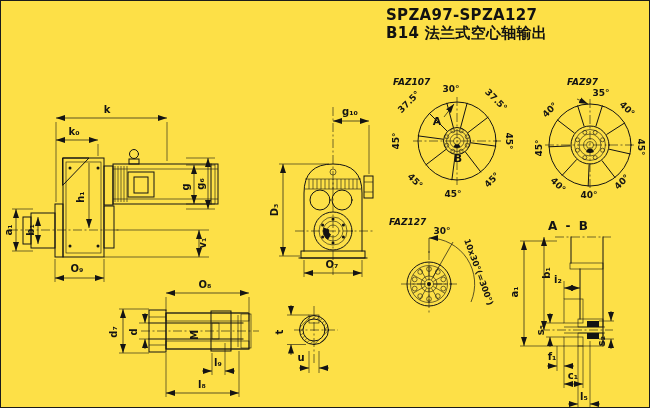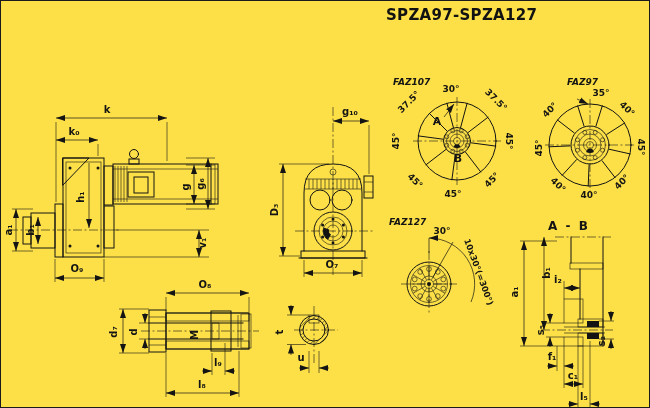--- a/index.html
+++ b/index.html
@@ -20,20 +20,21 @@
   .sec{font-size:12px;letter-spacing:2px;}
   .mk{font-size:11px;}
 </style>
 </head>
 <body>
 
 <div class="page">
 
   <div class="title-block">
     <div>SPZA97-SPZA127</div>
+    <div>B14 法兰式空心轴输出</div>
   </div>
 
   <svg width="650" height="408" viewBox="0 0 650 408">
     <defs>
       <marker id="ah" viewBox="0 0 9 7" refX="9" refY="3.5" markerWidth="9" markerHeight="7" markerUnits="userSpaceOnUse" orient="auto-start-reverse">
         <path d="M0,0.5 L9,3.5 L0,6.5 z" fill="#141414"></path>
       </marker>
       <pattern id="hz" width="5" height="5" patternUnits="userSpaceOnUse" patternTransform="rotate(45)">
         <line x1="0" y1="0" x2="0" y2="5" stroke="#141414" stroke-width="1"></line>
       </pattern>

